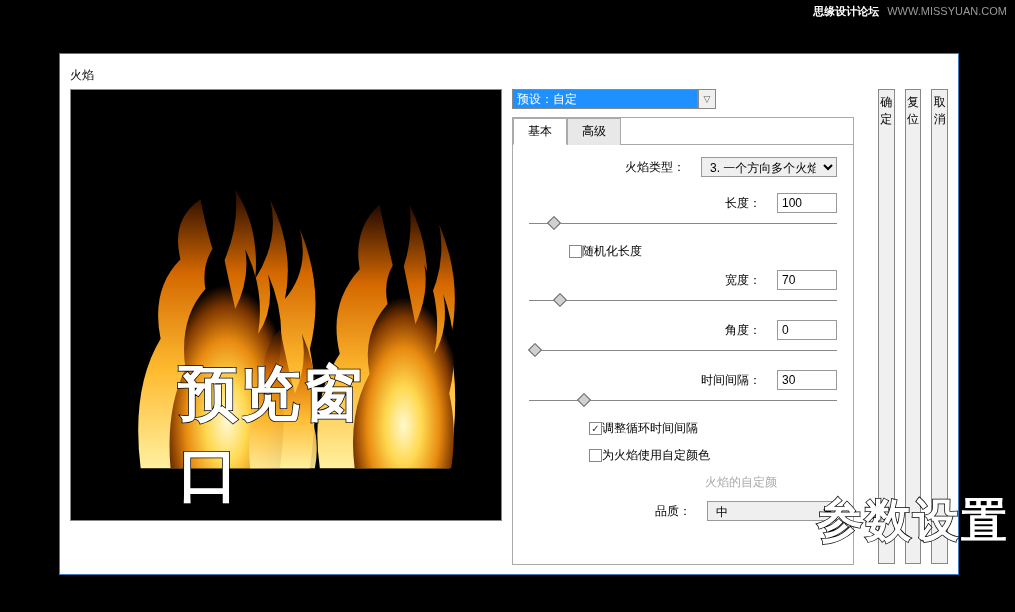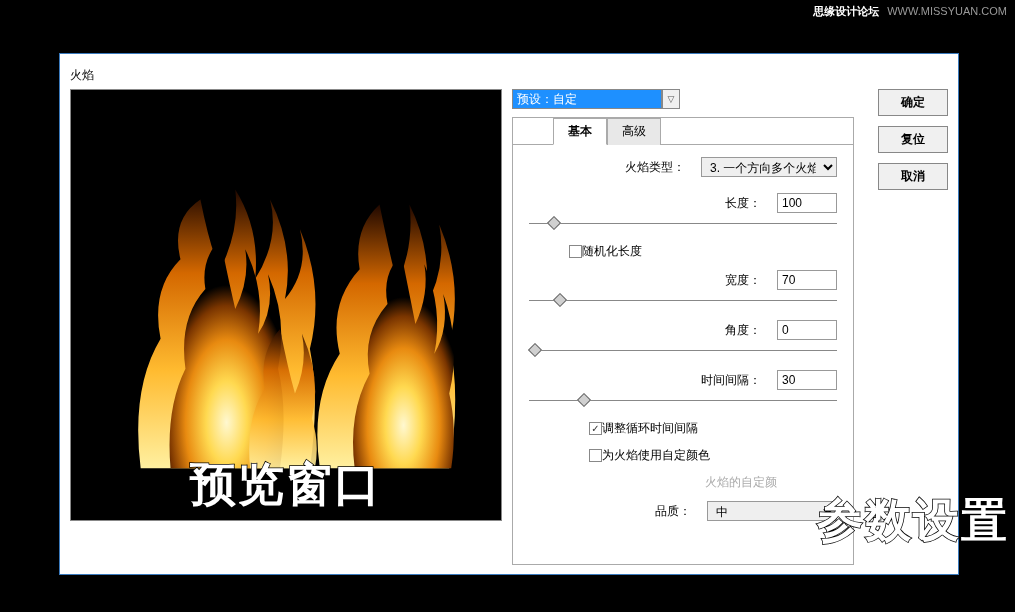--- a/index.html
+++ b/index.html
@@ -4,45 +4,45 @@
 <style>
 * { box-sizing: border-box; margin: 0; padding: 0; }
 body { background: #000; width: 1015px; height: 612px; position: relative; font-family: "Microsoft YaHei", SimSun, sans-serif; font-size: 12px; overflow: hidden; }
 .watermark { position: absolute; top: 4px; right: 8px; color: #999; font-size: 11px; }
 .watermark .cn { color: #fff; font-weight: bold; margin-right: 8px; }
 .dialog { position: absolute; top: 53px; left: 59px; width: 900px; height: 522px; background: #fff; border: 1px solid #3a7abd; }
 .dialog-title { padding: 14px 10px; height: 30px; line-height: 14px; }
 .dialog-body { display: flex; padding: 5px 10px 10px 10px; gap: 10px; height: calc(100% - 30px); }
 .preview-panel { width: 432px; height: 432px; background: #000; position: relative; border: 1px solid #888; overflow: hidden; }
 .flame-svg { width: 100%; height: 100%; }
-.preview-label { position: absolute; bottom: 4px; left: 50%; transform: translateX(-50%); color: #fff; font-size: 46px; font-weight: 900; -webkit-text-stroke: 1.5px #000; paint-order: stroke fill; letter-spacing: 2px; }
+.preview-label { position: absolute; bottom: 4px; left: 50%; transform: translateX(-50%); color: #fff; font-size: 60px; font-weight: 900; -webkit-text-stroke: 1.5px #000; paint-order: stroke fill; letter-spacing: 2px; }
 .right-column { flex: 1; display: flex; gap: 10px; }
 .params-area { flex: 1; position: relative; }
 .preset-row { display: flex; gap: 0; margin-bottom: 8px; }
-.preset-select { width: 150px; background: #1e90ff; color: #fff; border: 1px solid #888; padding: 2px 4px; height: 20px; line-height: 14px; }
+.preset-select { width: 186px; background: #1e90ff; color: #fff; border: 1px solid #888; padding: 2px 4px; height: 20px; line-height: 14px; }
 .preset-chevron { width: 18px; height: 20px; border: 1px solid #888; background: #f0f0f0; display: flex; align-items: center; justify-content: center; cursor: pointer; font-size: 9px; color: #555; }
 .params-box { border: 1px solid #aaa; width: 342px; height: 448px; position: relative; background: #fff; }
 .tabs { display: flex; border-bottom: 1px solid #aaa; }
 .tab { padding: 4px 14px; border: 1px solid #aaa; border-bottom: none; margin-bottom: -1px; background: #e8e8e8; cursor: pointer; }
-.tab.active { background: #fff; border-bottom: 1px solid #fff; font-weight: bold; margin-left: 40px; }
+.tab.active { background: #fff; border-bottom: 1px solid #fff; font-weight: normal; }
 .tab-content { padding: 12px 16px; }
 .form-row { display: flex; align-items: center; justify-content: flex-end; gap: 16px; margin-bottom: 4px; }
 .form-row .label { text-align: right; }
 .form-row select, .form-row input[type="text"] { border: 1px solid #999; padding: 2px 4px; height: 20px; font-size: 12px; }
 .type-select { width: 136px; }
 .num-input { width: 60px; }
 .slider-row { margin: 4px 0 14px 0; position: relative; height: 12px; }
 .slider-track { position: absolute; top: 6px; left: 0; right: 0; height: 1px; background: #888; }
 .slider-thumb { position: absolute; top: 1px; width: 10px; height: 10px; background: #d0d0d0; border: 1px solid #666; transform: translateX(-50%) rotate(45deg); cursor: pointer; }
 .check-row { display: flex; align-items: center; gap: 0; margin: 10px 0; padding-left: 40px; }
 .check-row.right { padding-left: 60px; }
 .checkbox { width: 13px; height: 13px; border: 1px solid #888; display: inline-flex; align-items: center; justify-content: center; cursor: pointer; font-size: 10px; }
 .checkbox.checked::after { content: "✓"; color: #333; }
 .disabled-label { color: #aaa; text-align: right; margin: 6px 60px 10px 0; }
-.buttons-col { width: 70px; display: flex; flex-direction: column; gap: 10px; font-weight: bold; }
+.buttons-col { width: 70px; display: flex; gap: 10px; }
 .btn { border: 1px solid #888; background: #f0f0f0; padding: 4px 0; text-align: center; cursor: pointer; }
 .params-label-overlay { position: absolute; right: 6px; bottom: 60px; font-size: 46px; font-weight: 900; color: #fff; -webkit-text-stroke: 1.5px #000; paint-order: stroke fill; letter-spacing: 2px; z-index: 10; }
 </style>
 </head>
 <body>
 
 <div class="watermark">
   <span class="cn">思缘设计论坛</span><span>WWW.MISSYUAN.COM</span>
 </div>
 

